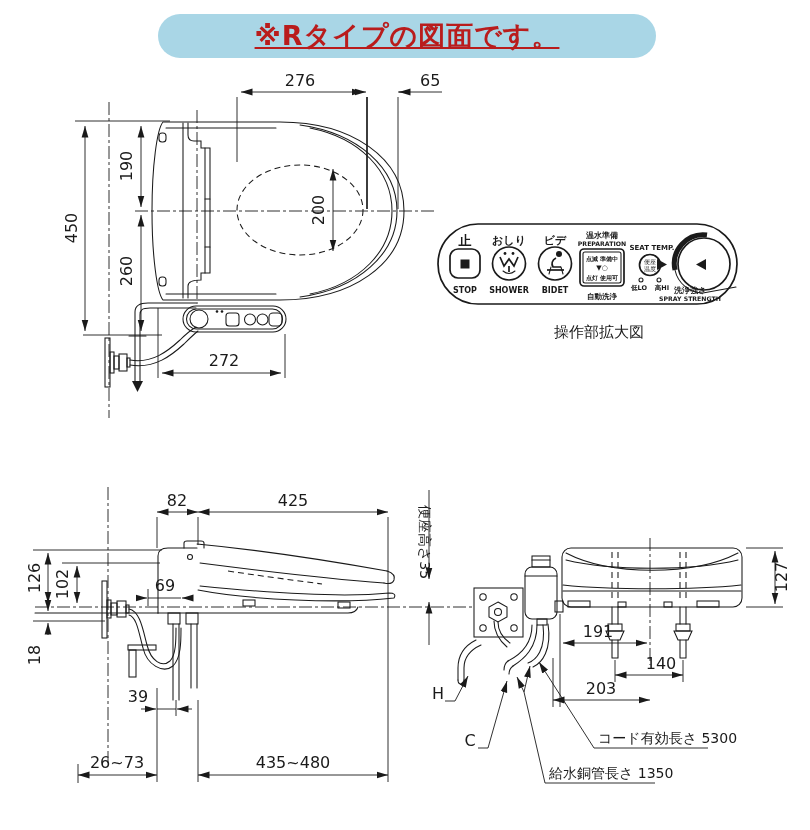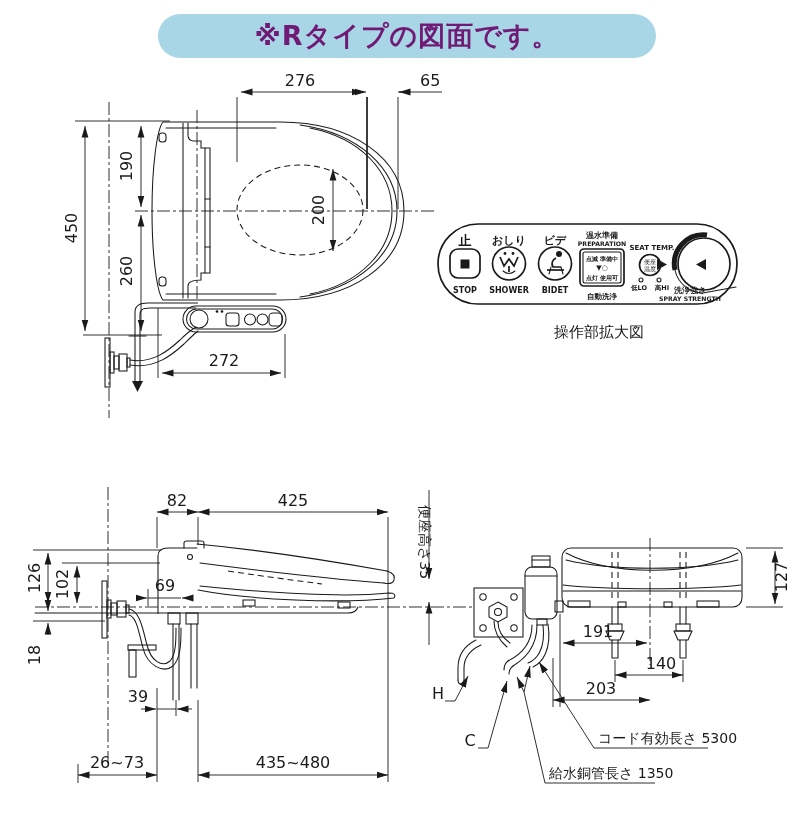--- a/index.html
+++ b/index.html
@@ -17,21 +17,21 @@
   svg .fl{fill:#1a1a1a;stroke:none;}
   svg text{fill:#1a1a1a;stroke:none;font-family:"DejaVu Sans",sans-serif;}
   svg .dt{font-size:16px;}
   svg .sm{font-weight:bold;}
 </style>
 </head>
 <body>
 
 <div class="canvas">
 
-  <div class="banner" style="background: rgb(169, 214, 230); color: #701a75;">
+  <div class="banner" style="background: rgb(169, 214, 230); color: #b91c1c; text-decoration: underline;">
     <span>※Rタイプの図面です。</span>
   </div>
 
   <svg width="810" height="830" viewBox="0 0 810 830">
     <defs>
       <marker id="ae" markerWidth="13" markerHeight="9" refX="11.5" refY="4" orient="auto" markerUnits="userSpaceOnUse">
         <path d="M0,0.6 L11.5,4 L0,7.4 Z" fill="#1a1a1a"></path>
       </marker>
       <marker id="as" markerWidth="13" markerHeight="9" refX="11.5" refY="4" orient="auto-start-reverse" markerUnits="userSpaceOnUse">
         <path d="M0,0.6 L11.5,4 L0,7.4 Z" fill="#1a1a1a"></path>

